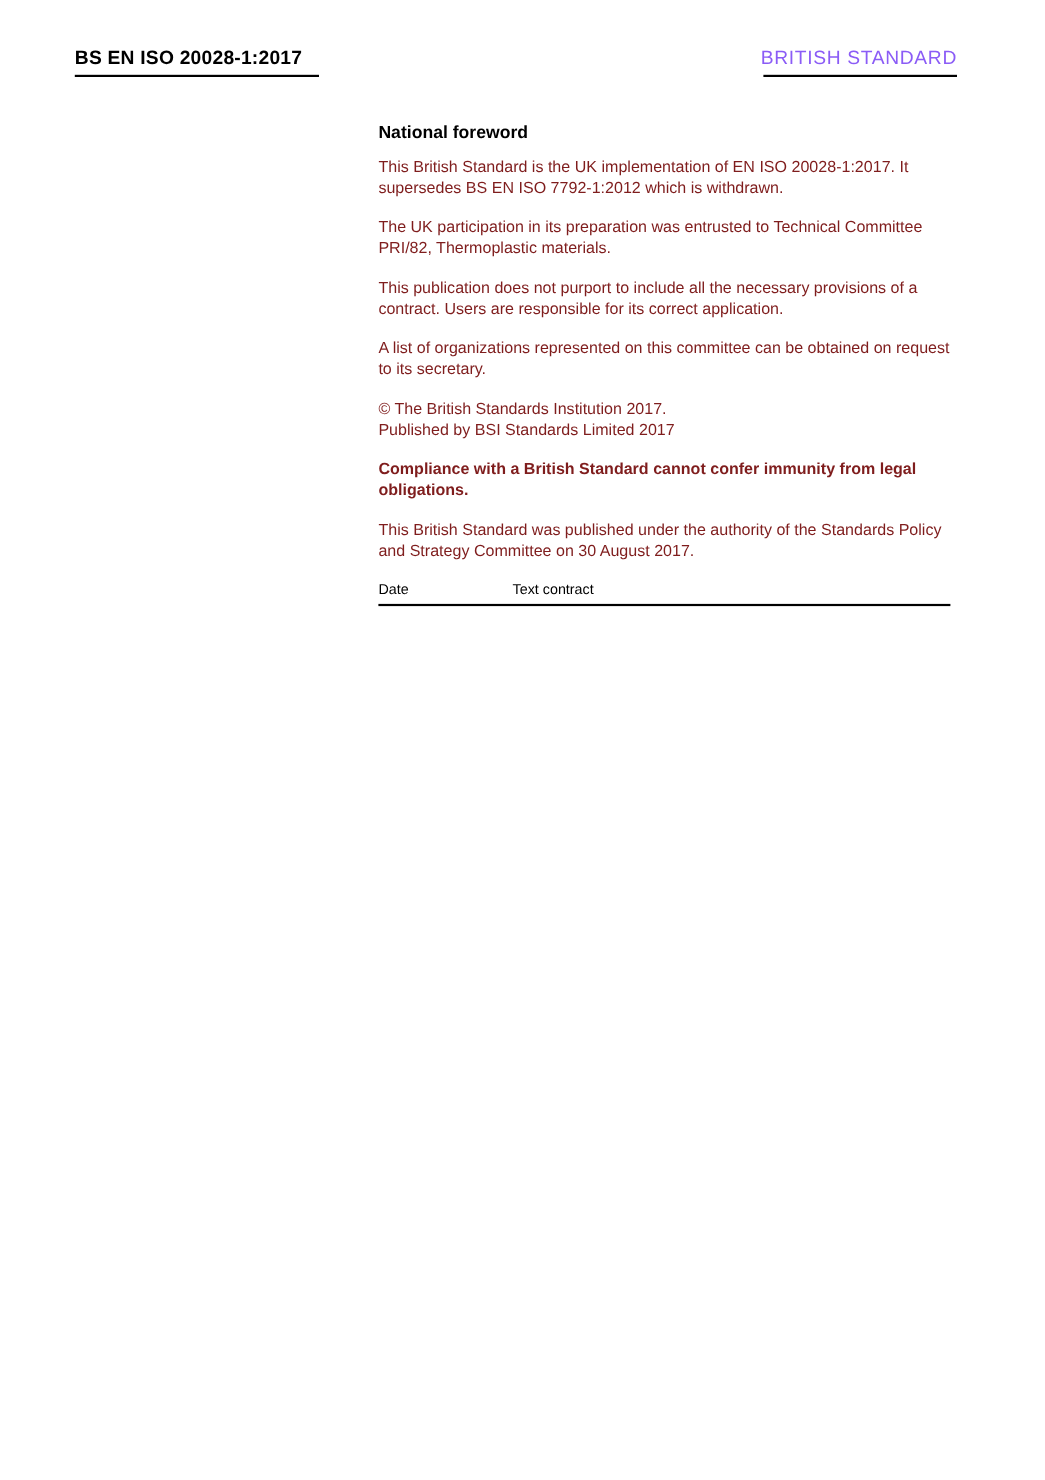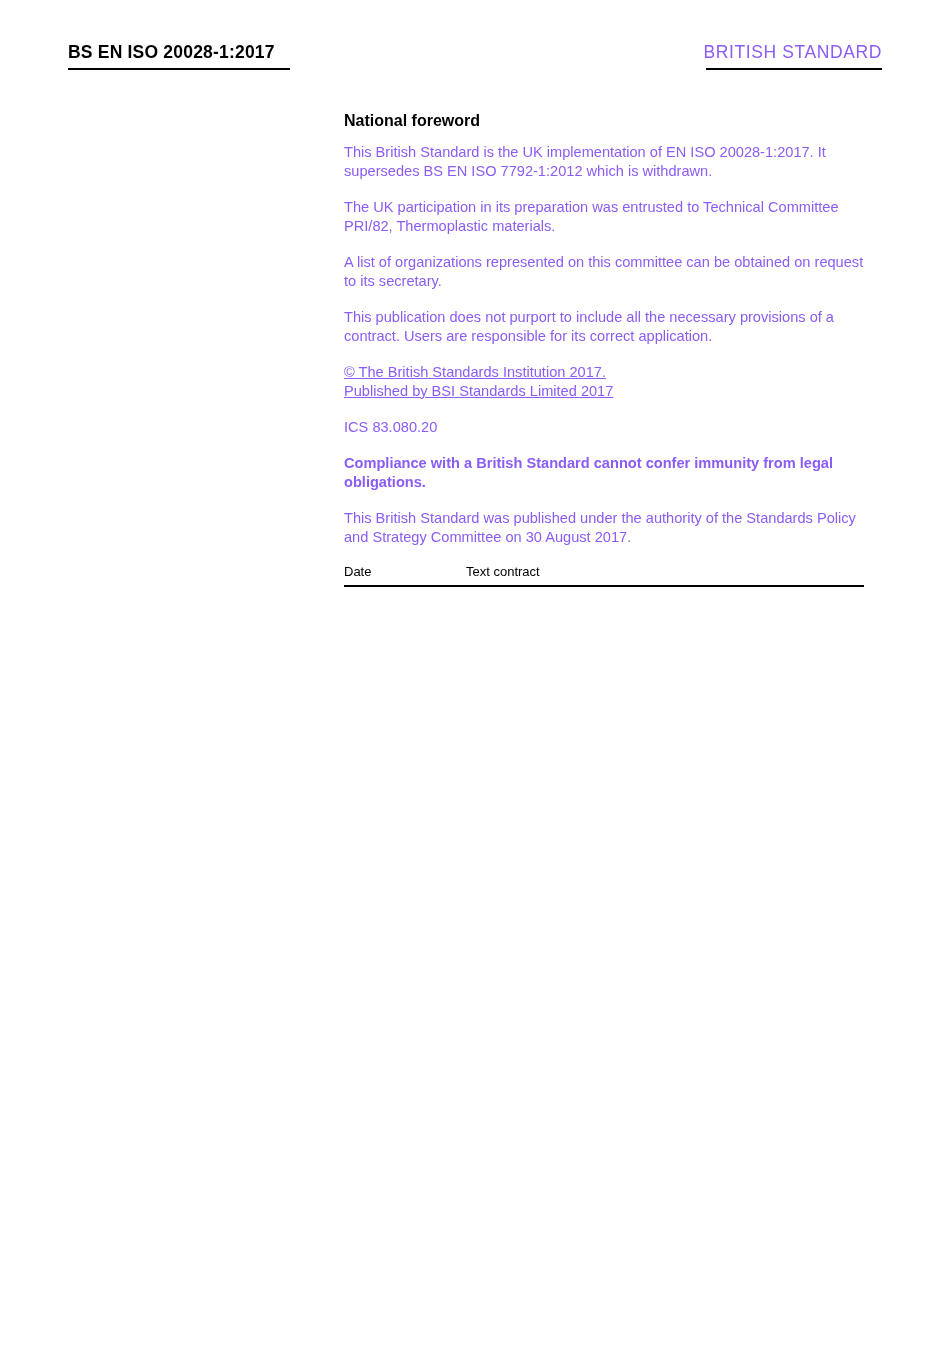--- a/index.html
+++ b/index.html
@@ -19,21 +19,21 @@
   .page {
     position: absolute;
     inset: 0;
   }
 
   
   .header {
     position: absolute;
     top: 42px;
     left: 68px;
-    right: 68px;
+    right: 80px;
     height: 34px;
   }
   .header-left {
     position: absolute;
     left: 0;
     top: 0;
     font-size: 17.5px;
     font-weight: bold;
     letter-spacing: 0.2px;
     color: #000;
@@ -78,21 +78,21 @@
     font-size: 16px;
     font-weight: bold;
     line-height: 1.32;
     margin: 0 0 12px 0;
   }
 
   p.para {
     font-size: 14.6px;
     line-height: 1.3;
     margin: 0 0 17px 0;
-    color: #8b5cf6;
+    color: #7f1d1d;
   }
   p.bold {
     font-weight: bold;
   }
 
   .amend-title {
     font-size: 14.6px;
     font-weight: bold;
     margin: 0 0 10px 0;
   }
@@ -127,29 +127,28 @@
     <div class="header-right">BRITISH STANDARD</div>
     <div class="rule-right"></div>
   </div>
 
   <div class="content">
 
     <h1 class="section-title">National foreword</h1>
 
     <p class="para">This British Standard is the UK implementation of EN ISO 20028-1:2017. It supersedes BS EN ISO 7792-1:2012 which is withdrawn.</p>
     <p class="para">The UK participation in its preparation was entrusted to Technical Committee PRI/82, Thermoplastic materials.</p>
+    <p class="para">This publication does not purport to include all the necessary provisions of a contract. Users are responsible for its correct application.</p>
     <p class="para">A list of organizations represented on this committee can be obtained on request to its secretary.</p>
-    <p class="para">This publication does not purport to include all the necessary provisions of a contract. Users are responsible for its correct application.</p>
 
-    <p class="para" style="margin-bottom:17px;text-decoration:underline;">
+    <p class="para" style="margin-bottom:17px;">
       <span>© The British Standards Institution 2017.</span><br>
       <span>Published by BSI Standards Limited 2017</span>
     </p>
 
-    <p class="para">ICS 83.080.20</p>
 
     <p class="para bold">Compliance with a British Standard cannot confer immunity from legal obligations.</p>
 
     <p class="para">This British Standard was published under the authority of the Standards Policy and Strategy Committee on 30 August 2017.</p>
 
     <div>
       <table class="amend-table">
         <tbody>
           <tr>
             <td class="col-date">Date</td>

